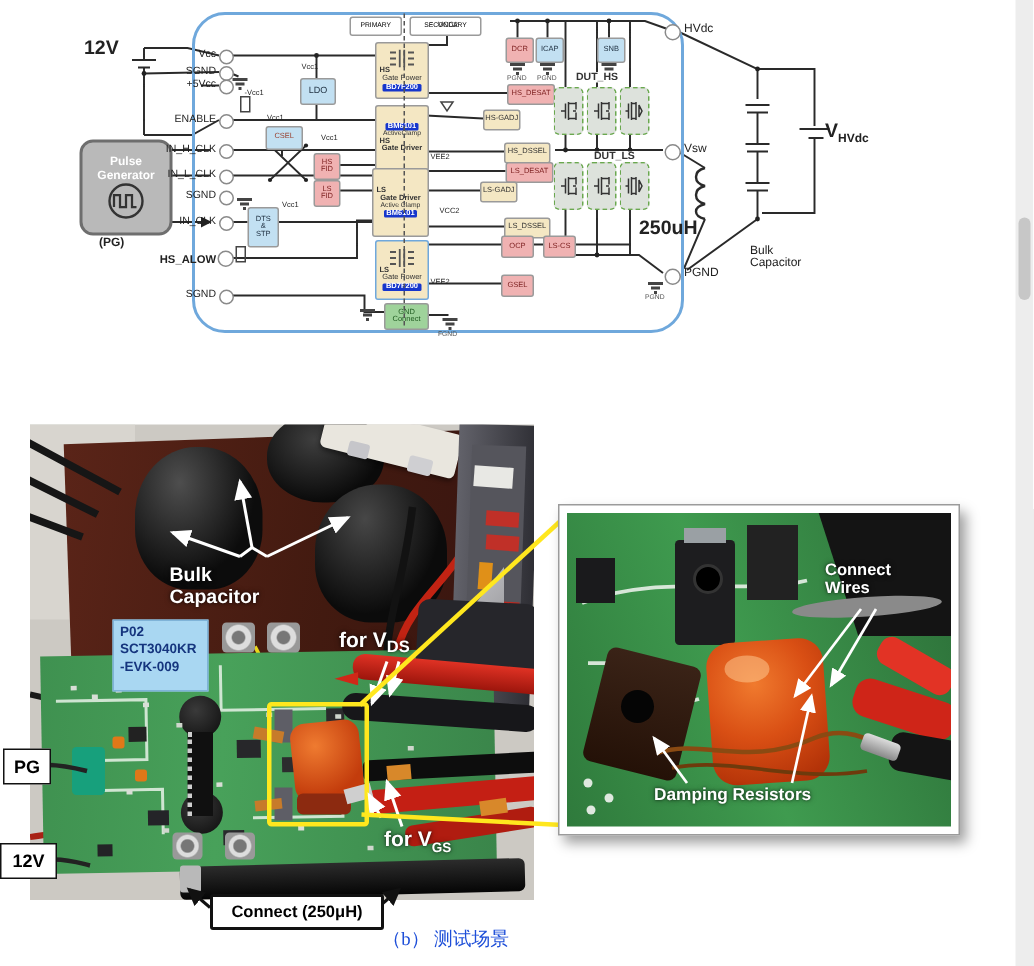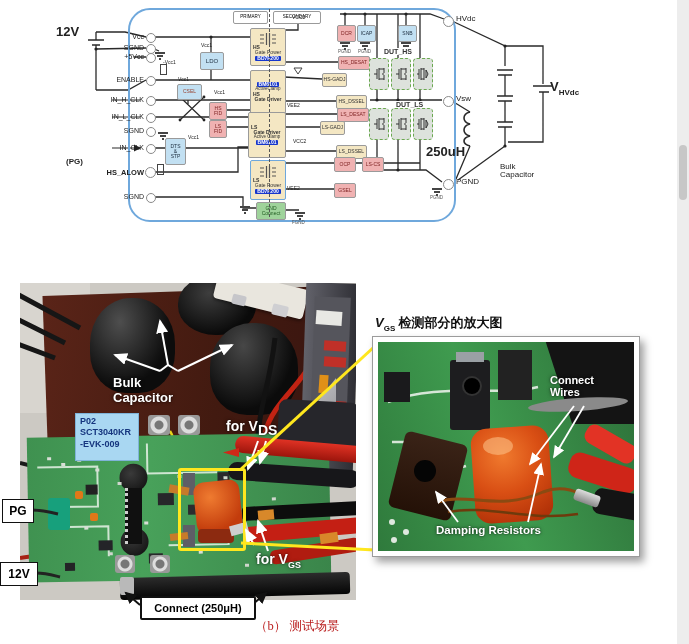--- a/index.html
+++ b/index.html
@@ -86,20 +86,28 @@
           <circle cx="204" cy="97" r="1.4"></circle>
       </g>
       <path fill="none" stroke="#444" stroke-width="1" d="M294 68l4 6 4-6z"></path>
     </svg>
 
     <div class="abs" style="left:128px;top:8px;width:324px;height:210px;border:2.5px solid #6fa8dc;border-radius:22px"></div>
     <div class="dot-line" style="left:269px;top:9px;height:208px;z-index:5"></div>
 
     <div class="lbl" style="left:56px;top:25px;font-size:13px;font-weight:bold">12V</div>
 
+    <div class="abs" style="left:53px;top:93px;width:58px;height:60px;background:#b9b9b9;border:2px solid #6e6e6e;border-radius:9px;
+                display:flex;flex-direction:column;align-items:center;justify-content:center">
+      <div style="font-size:8px;font-weight:bold;color:#fff;text-align:center;width:44px">Pulse Generator</div>
+      <svg width="26" height="26">
+        <circle cx="13" cy="13" r="11" fill="none" stroke="#333" stroke-width="1.6"></circle>
+        <path d="M5 17v-8h4v8h4v-8h4v8h3" fill="none" stroke="#333" stroke-width="1.5"></path>
+      </svg>
+    </div>
     <div class="lbl" style="left:66px;top:158px;font-size:8px;font-weight:bold">(PG)</div>
 
     <div class="pinlbl" style="left:84px;top:33px">Vcc</div>
     <div class="pin" style="left:146px;top:33px"></div>
     <div class="pinlbl" style="left:84px;top:44px">SGND</div>
     <div class="pin" style="left:146px;top:44px"></div>
     <div class="pinlbl" style="left:84px;top:53px">+5Vcc</div>
     <div class="pin" style="left:146px;top:53px"></div>
     <div class="pinlbl" style="left:84px;top:76px">ENABLE</div>
     <div class="pin" style="left:146px;top:76px"></div>
@@ -387,21 +395,21 @@
           <marker id="mw2" markerWidth="8" markerHeight="8" refX="6" refY="3" orient="auto">
             <path d="M0 0L7 3L0 6z" fill="#fff"></path>
           </marker>
         </defs>
       <path d="M238 158L228 186" stroke="#fff" stroke-width="2" marker-end="url(#mw2)"></path>
       <path d="M246 158L240 180" stroke="#fff" stroke-width="2" marker-end="url(#mw2)"></path>
       <path d="M248 268L238 238" stroke="#fff" stroke-width="2" marker-end="url(#mw2)"></path>
       <path d="M234 262L226 247" stroke="#fff" stroke-width="2" marker-end="url(#mw2)"></path>
     </svg>
     <div class="wtxt" style="left:206px;top:135px;font-size:14px;z-index:13">
-      <span>for V</span><sub style="font-size:14px">DS</sub>
+      <span>for V</span><sub style="font-size:11px">DS</sub>
     </div>
     <div class="wtxt" style="left:236px;top:268px;font-size:14px;z-index:13">
       <span>for V</span><sub style="font-size:9px">GS</sub>
     </div>
 
     <div class="abs" style="left:100px;top:292px;width:230px;height:22px;background:linear-gradient(#2c2c2c,#050505);border-radius:4px;transform:rotate(-1.5deg)"></div>
     <div class="abs" style="left:100px;top:294px;width:14px;height:18px;background:#b9b9b9;border-radius:2px"></div>
   </div>
 
   <div class="tagbox" style="left:2px;top:499px;width:30px;height:22px">PG</div>
@@ -414,23 +422,20 @@
         </marker>
       </defs>
     <line x1="240" y1="470" x2="374" y2="347" stroke="#ffe71e" stroke-width="3"></line>
     <line x1="241" y1="543" x2="375" y2="550" stroke="#ffe71e" stroke-width="3"></line>
     <path d="M32 510C42 510 50 512 58 514" stroke="#222" stroke-width="3" fill="none"></path>
     <path d="M36 573C46 573 52 575 60 577" stroke="#222" stroke-width="3" fill="none"></path>
     <path d="M140 605L126 593" stroke="#111" stroke-width="2" marker-end="url(#mb)"></path>
     <path d="M252 605L266 593" stroke="#111" stroke-width="2" marker-end="url(#mb)"></path>
   </svg>
 
-  <div class="lbl" style="left:375px;top:316px;font-size:13px;font-weight:600;color:#111">
-    <span style="font-style:italic">V</span><sub style="font-size:8px">GS</sub><span class="cjk"> 检测部分的放大图</span>
-  </div>
 
   <div id="inset">
     <div id="inset-scene">
       <div class="abs" style="left:148px;top:0;width:110px;height:82px;background:#141414;clip-path:polygon(18% 0,100% 0,100% 100%,42% 100%)"></div>
       <div class="abs" style="left:150px;top:56px;width:100px;height:13px;background:#8a8a8a;border-radius:50%;transform:rotate(-4deg)"></div>
       <svg class="abs" width="258" height="209" style="left:0;top:0">
         <path d="M10 60C60 40 120 55 160 45M14 100H54M20 130C50 122 70 130 88 124" fill="none" stroke="#e8f0e8" stroke-width="2.5" opacity=".9"></path>
         <circle cx="14" cy="180" r="3" fill="#dfe8df"></circle>
           <circle cx="28" cy="190" r="3" fill="#dfe8df"></circle>
           <circle cx="16" cy="198" r="3" fill="#dfe8df"></circle>
@@ -465,19 +470,19 @@
         <path d="M150 180L163 122" stroke="#fff" stroke-width="1.8" marker-end="url(#mw3)"></path>
       </svg>
       <div class="wtxt" style="left:172px;top:32px;font-size:11px;width:60px;white-space:normal">Connect Wires</div>
       <div class="wtxt" style="left:58px;top:182px;font-size:11.5px">Damping Resistors</div>
     </div>
   </div>
 
   <div class="abs" style="left:140px;top:596px;width:112px;height:20px;background:#fff;border:2px solid #111;border-radius:2px;z-index:30;
               display:flex;align-items:center;justify-content:center;font-size:11px;font-weight:bold;color:#000">Connect (250μH)</div>
 
-  <div class="lbl cjk" style="left:255px;top:620px;font-size:12.5px;color:#b91c1c">（b）  测试场景</div>
+  <div class="lbl cjk" style="left:255px;top:620px;font-size:12.5px;color:#1d4ed8">（b）  测试场景</div>
 
 
   <div class="abs" style="left:677px;top:0;width:12px;height:644px;background:#ededed"></div>
   <div class="abs" style="left:679px;top:145px;width:8px;height:55px;background:#c7c7c7;border-radius:4px"></div>
 
 </div>
 
 </body></html>

